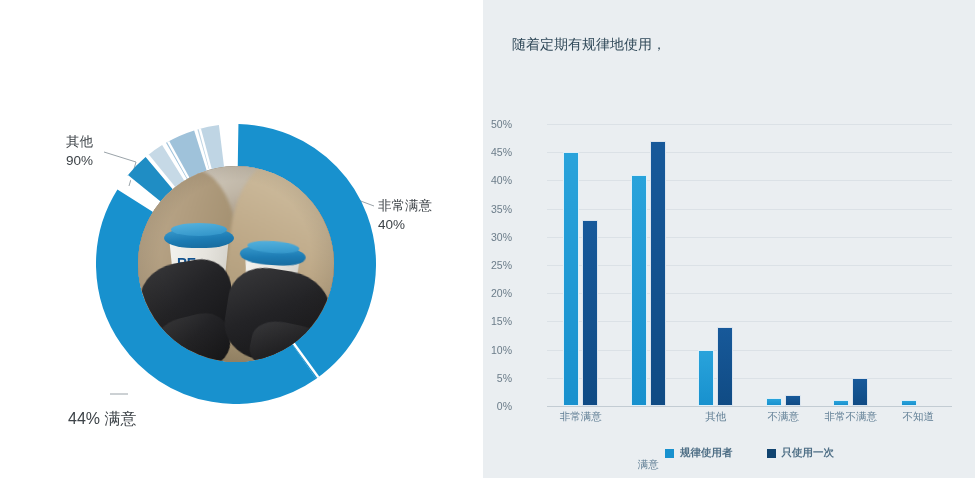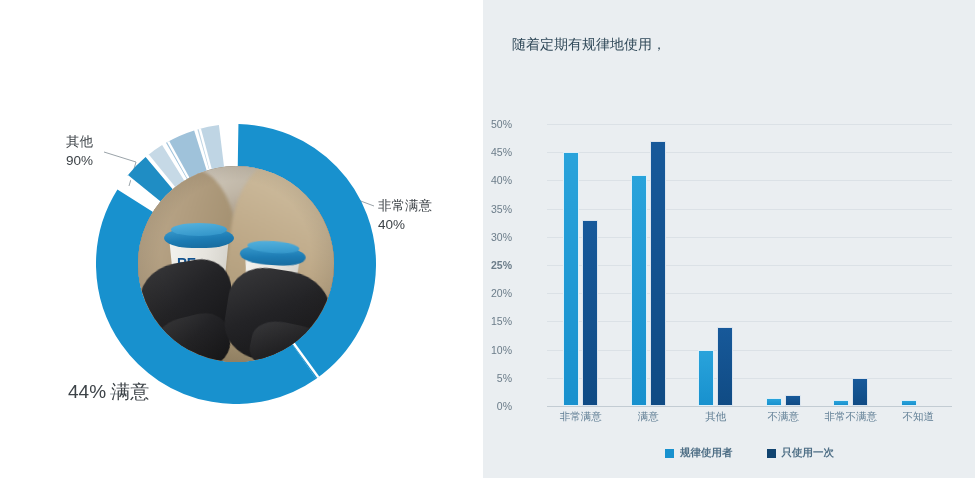--- a/index.html
+++ b/index.html
@@ -128,21 +128,21 @@
 
   .donut-label {
     position: absolute;
     font-size: 13.5px;
     color: #3d4348;
     line-height: 19px;
     white-space: nowrap;
   }
   .lbl-other { left: 66px; top: 132px; }
   .lbl-vsat  { left: 378px; top: 196px; }
-  .lbl-sat   { left: 68px; top: 382px; font-size: 19px; }
+  .lbl-sat   { left: 68px; top: 409px; font-size: 16px; }
 
   .leader { position: absolute; stroke: #9aa3a9; stroke-width: 1; fill: none; }
 
   
   .right-panel {
     position: relative;
     width: 492px; height: 478px;
     background: #eaeef1;
     flex: 0 0 492px;
   }
@@ -292,21 +292,21 @@
   <div class="right-title">
     <span class="ln">随着定期有规律地使用，</span>
   </div>
 
   <div class="ylabels" id="ylabels">
       <div class="ylabel" style="top: 6px;">50%</div>
       <div class="ylabel" style="top: 34.2px;">45%</div>
       <div class="ylabel" style="top: 62.4px;">40%</div>
       <div class="ylabel" style="top: 90.6px;">35%</div>
       <div class="ylabel" style="top: 118.8px;">30%</div>
-      <div class="ylabel" style="top: 147px; font-weight: bold;">25%</div>
+      <div class="ylabel" style="top: 147px;">25%</div>
       <div class="ylabel" style="top: 175.2px;">20%</div>
       <div class="ylabel" style="top: 203.4px;">15%</div>
       <div class="ylabel" style="top: 231.6px;">10%</div>
       <div class="ylabel" style="top: 259.8px;">5%</div>
       <div class="ylabel" style="top: 288px;">0%</div>
     </div>
   <div class="chart-area">
     <div id="grid">
         <div class="gridline" style="top: 0px;"></div>
         <div class="gridline" style="top: 28.2px;"></div>
@@ -341,21 +341,21 @@
           <div class="bar light s0" title="规律使用者 非常不满意 1%" style="height: 5.64px;"></div>
           <div class="bar dark s1" title="只使用一次 非常不满意 5%" style="height: 28.2px;"></div>
         </div>
         <div class="group" style="left: 353.75px; width: 35px;">
           <div class="bar light s0" title="规律使用者 不知道 1%" style="height: 5.64px;"></div>
         </div>
       </div>
   </div>
   <div class="xlabels" id="xlabels">
       <div class="xlabel" style="left: 33.75px;">非常满意</div>
-      <div class="xlabel" style="left: 101.25px;">满意</div>
+      <div class="xlabel" style="left: 101.25px; margin-top: 48px;">满意</div>
       <div class="xlabel" style="left: 168.75px;">其他</div>
       <div class="xlabel" style="left: 236.25px;">不满意</div>
       <div class="xlabel" style="left: 303.75px;">非常不满意</div>
       <div class="xlabel" style="left: 371.25px;">不知道</div>
     </div>
   <div class="legend" id="legend">
       <div class="legend-item">
         <span class="legend-swatch light"></span>
         <span class="legend-text">规律使用者</span>
       </div>

